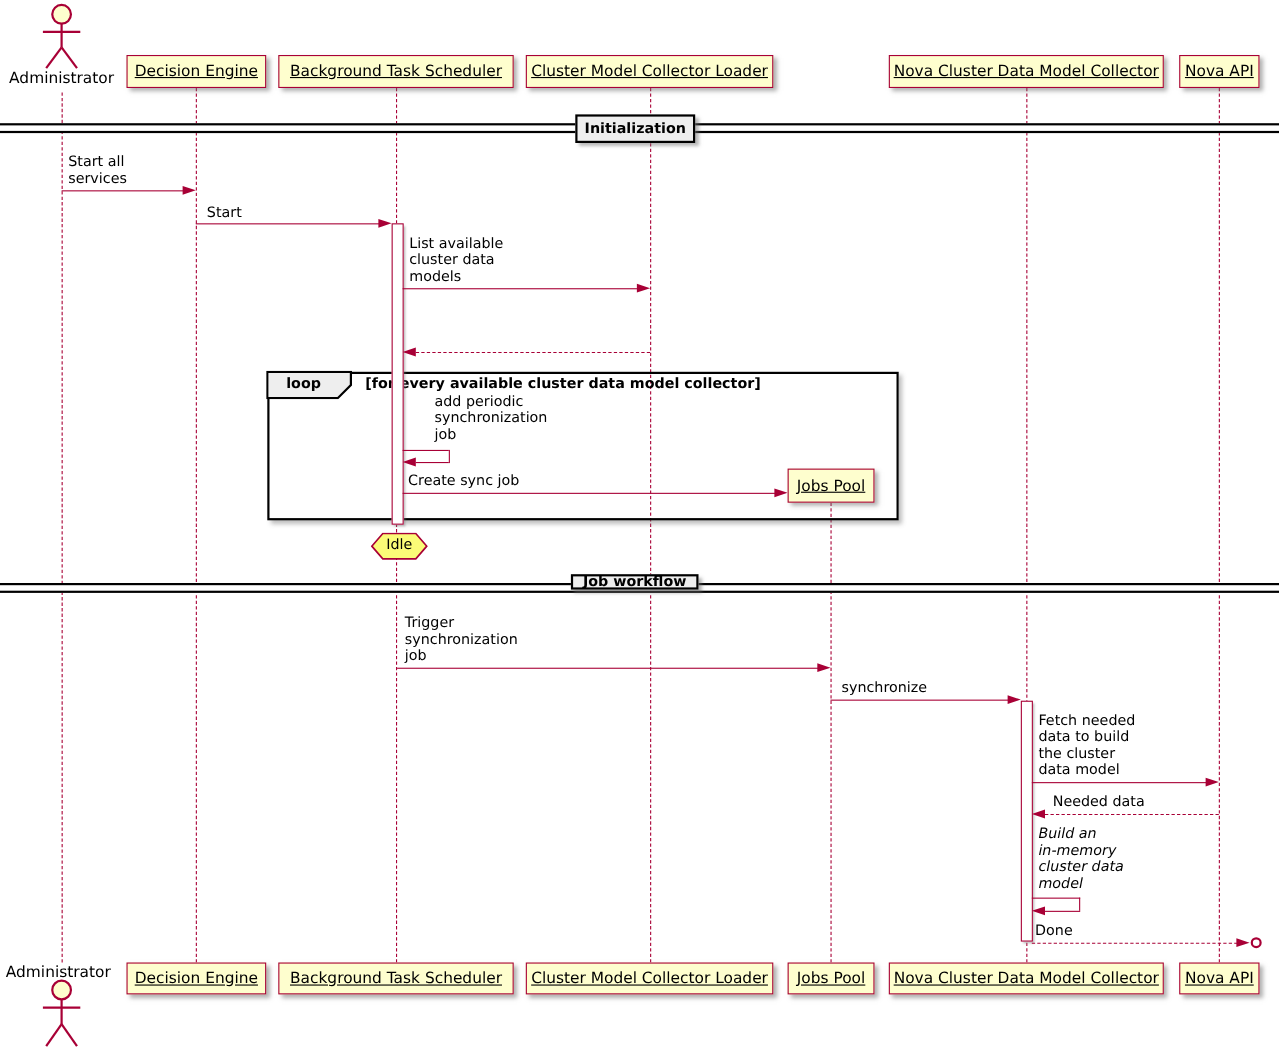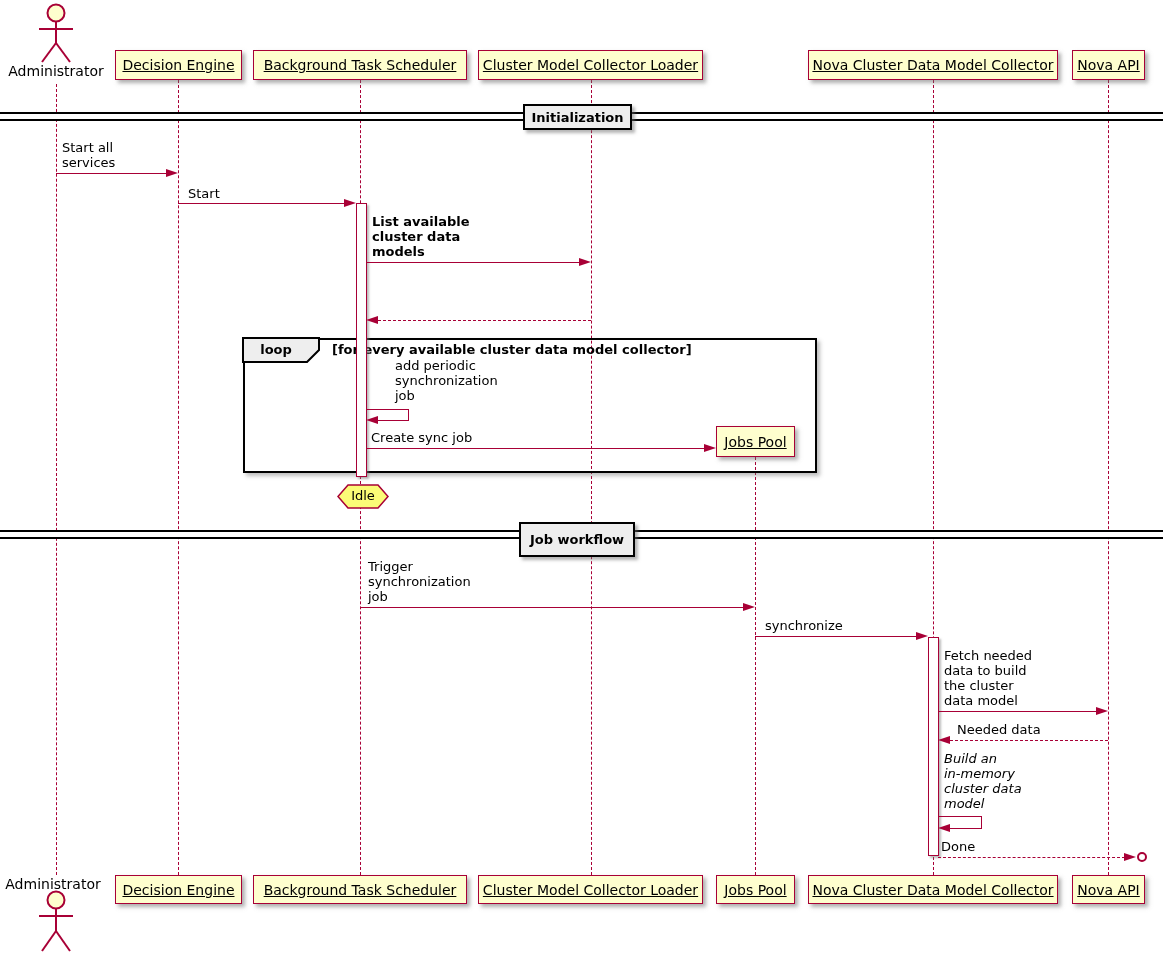--- a/index.html
+++ b/index.html
@@ -67,35 +67,35 @@
   <svg class="actor-svg" style="left:242px;top:337px;" width="80" height="26">
     <path d="M1,1 H77 V13 L65,25 H1 Z" fill="var(--divider-fill)" stroke="#000" stroke-width="2"></path>
   </svg>
   <div class="loop-kw" style="left:243px;top:342px;width:66px;text-align:center;">loop</div>
   <div class="loop-cond" style="left:332px;top:342px;">[for every available cluster data model collector]</div>
 
   <div class="divlines" style="top:112px;"></div>
   <div class="divbox" style="left:523px;top:104px;width:109px;height:26px;">Initialization</div>
 
   <div class="divlines" style="top:530px;"></div>
-  <div class="divbox" style="left:519px;top:522px;width:116px;height:35px;">Job workflow</div>
+  <div class="divbox" style="left:519px;top:522px;width:116px;height:14px;">Job workflow</div>
 
   <div class="activation" style="left:355.5px;top:203px;height:274px;"></div>
   <div class="activation" style="left:927.5px;top:637px;height:219px;"></div>
 
   <div class="msg" style="left:62px;top:140px;">Start all
 services</div>
   <div class="hline" style="left:56px;top:172.5px;width:111px;"></div>
   <div class="headR" style="left:166px;top:168.5px;"></div>
 
   <div class="msg" style="left:188px;top:186px;">Start</div>
   <div class="hline" style="left:178px;top:202.5px;width:167px;"></div>
   <div class="headR" style="left:344px;top:198.5px;"></div>
 
-  <div class="msg" style="left:372px;top:214px;font-weight:bold;">List available
+  <div class="msg" style="left:372px;top:214px;">List available
 cluster data
 models</div>
   <div class="hline" style="left:366px;top:261.5px;width:214px;"></div>
   <div class="headR" style="left:579px;top:257.5px;"></div>
 
   <div class="hline dashed" style="left:378px;top:319.5px;width:213px;"></div>
   <div class="headL" style="left:366px;top:315.5px;"></div>
 
   <div class="msg" style="left:371px;top:358px;padding-left:24px;">add periodic
 synchronization

